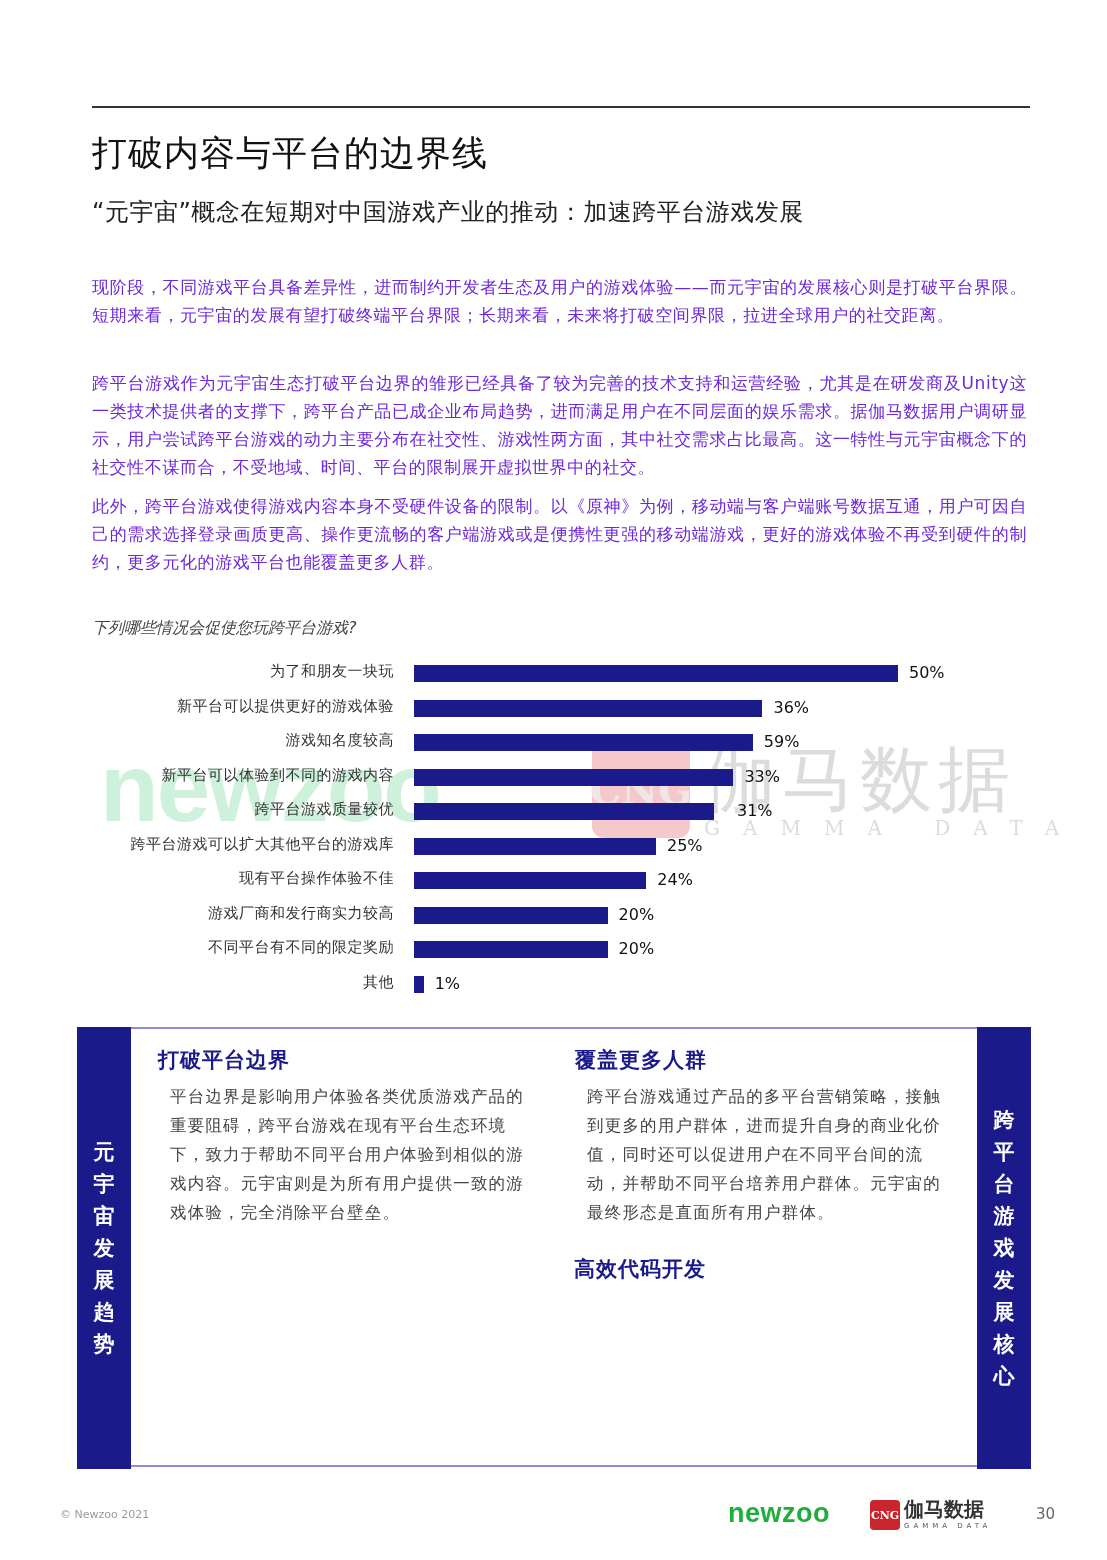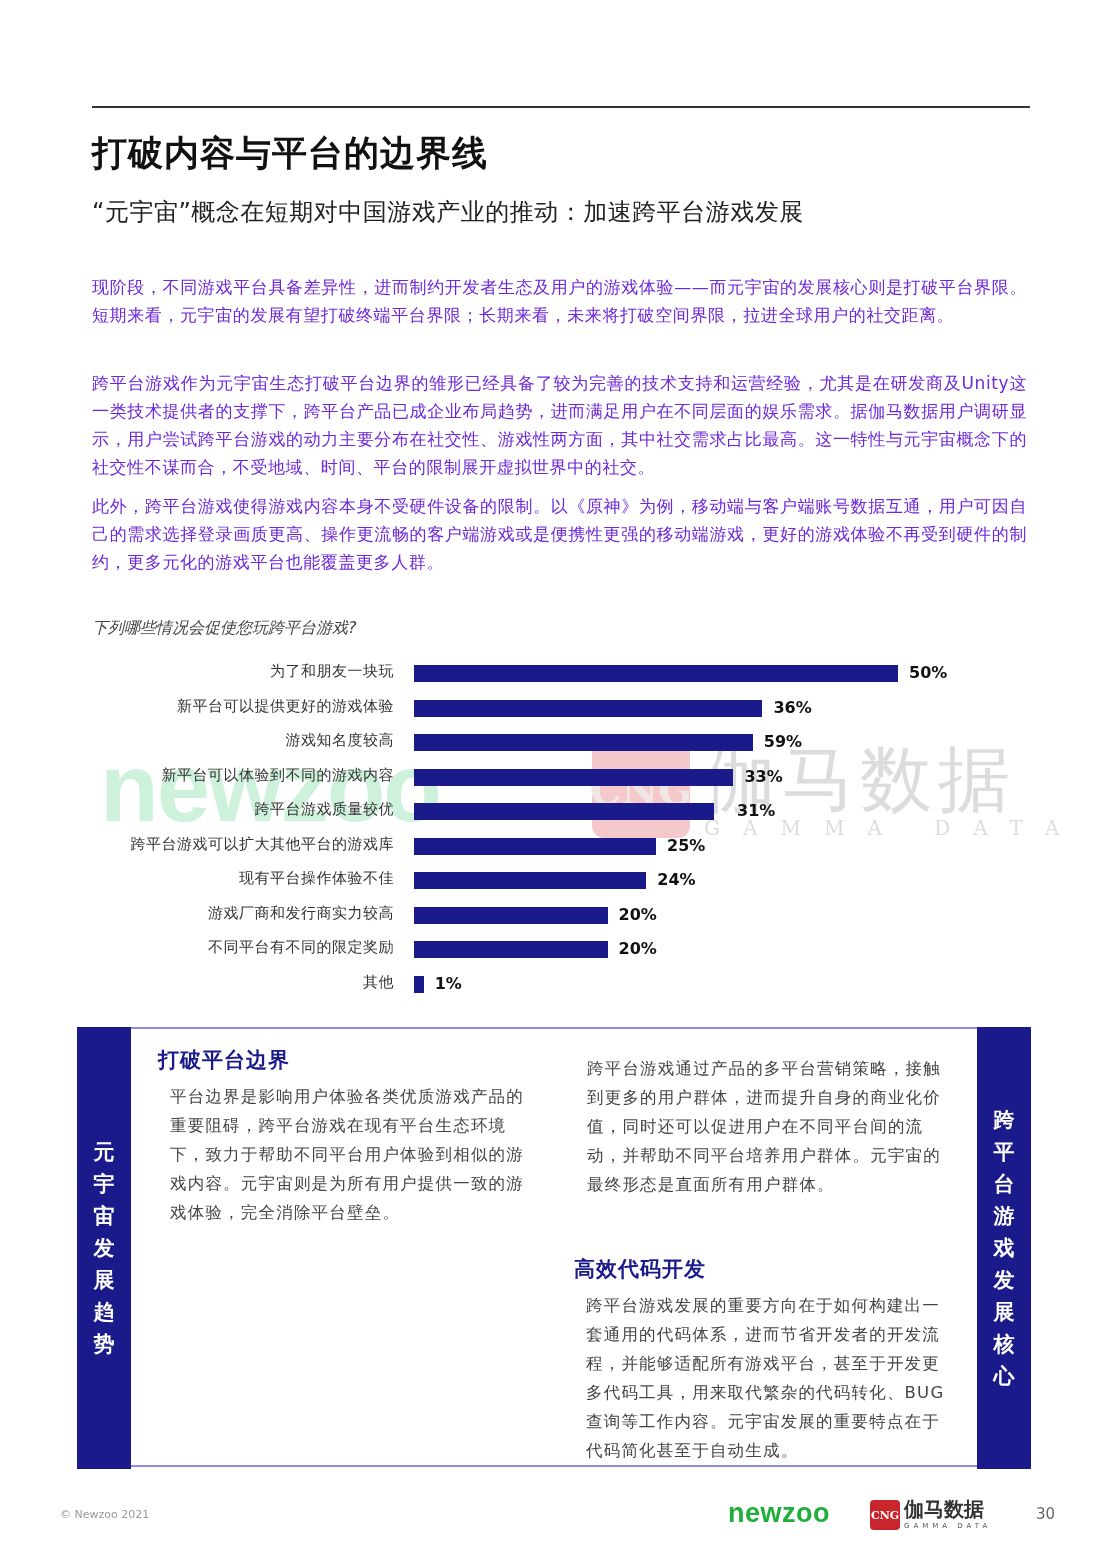--- a/index.html
+++ b/index.html
@@ -1,34 +1,34 @@
 <!DOCTYPE html>
 <html><head>
 <meta charset="utf-8">
 <style>
   html, body { margin:0; padding:0; background:#ffffff; }
   body { width:1107px; height:1560px; position:relative; overflow:hidden;
          font-family:"DejaVu Sans", "Liberation Sans", sans-serif; color:#222; }
   .top-rule { position:absolute; left:92px; top:106px; width:938px; height:2px; background:#333; }
-  .page-title { position:absolute; left:92px; top:130px; font-size:35px; font-weight:bold; color:#111; letter-spacing:1px; }
+  .page-title { position:absolute; left:92px; top:130px; font-size:35px; font-weight:normal; color:#111; letter-spacing:1px; }
   .subtitle { position:absolute; left:92px; top:196px; font-size:24px; color:#222; letter-spacing:0.5px; }
   .body-text { position:absolute; left:92px; width:935px; font-size:17px; line-height:28px; color:#6d28d9; letter-spacing:0.6px; text-align:justify; }
   .chart-q { position:absolute; left:92px; top:618px; font-size:16px; font-style:italic; color:#444; }
 
   .wm-newzoo { position:absolute; left:100px; top:738px; font-size:96px; font-weight:bold; color:#c8f0d6; letter-spacing:-2px; line-height:100px; font-family:"Liberation Sans", sans-serif; opacity:0.9; }
   .wm-gamma { position:absolute; left:592px; top:738px; }
   .wm-gamma .logo { position:absolute; left:0; top:2px; width:98px; height:98px; background:#f5c9cc; border-radius:12px; color:#f0e6e6; font-weight:bold; font-size:40px; display:flex; align-items:center; justify-content:center; font-family:"DejaVu Serif", serif; }
   .wm-gamma .cn { position:absolute; left:112px; top:-6px; font-size:72px; color:#dcdcdc; font-family:"DejaVu Serif", serif; letter-spacing:6px; white-space:nowrap; }
   .wm-gamma .en { position:absolute; left:112px; top:78px; font-size:20px; color:#dcdcdc; letter-spacing:23px; font-family:"DejaVu Serif", serif; white-space:nowrap; }
 
   .chart { position:absolute; left:92px; top:656px; width:900px; }
   .row { position:absolute; left:0; height:34px; width:900px; }
   .row .lbl { position:absolute; right:598px; top:6px; font-size:15px; color:#333; white-space:nowrap; letter-spacing:0.5px; }
   .row .bar { position:absolute; left:322px; top:9px; height:17px; background:#1a1a8a; }
-  .row .val { position:absolute; top:7px; font-size:16px; color:#111;font-weight:bold; }
+  .row .val { position:absolute; top:7px; font-size:16px; color:#111; }
 
   .info-box { position:absolute; left:77px; top:1027px; width:954px; height:440px; border-top:2px solid #8c8ce0; border-bottom:2px solid #8c8ce0; box-sizing:border-box; background:#fff; }
   .side { position:absolute; top:-2px; width:54px; height:442px; background:#1a1a8a; color:#fff; font-size:21px; font-weight:bold; display:flex; flex-direction:column; align-items:center; justify-content:center; line-height:32px; }
   .side.left { left:0; }
   .side.right { right:0; }
   .side span { display:block; }
   .card { position:absolute; width:380px; }
   .card h3 { margin:0; font-size:21px; font-weight:bold; color:#1a1a8a; letter-spacing:1px; }
   .card p { margin:8px 0 0 12px; font-size:16.5px; line-height:29px; color:#444; letter-spacing:1.2px; }
 
@@ -133,25 +133,25 @@
       <span>展</span>
       <span>核</span>
       <span>心</span>
     </div>
 
   <div class="card" style="left:81px; top:17px;">
     <h3>打破平台边界</h3>
     <p>平台边界是影响用户体验各类优质游戏产品的重要阻碍，跨平台游戏在现有平台生态环境下，致力于帮助不同平台用户体验到相似的游戏内容。元宇宙则是为所有用户提供一致的游戏体验，完全消除平台壁垒。</p>
   </div>
   <div class="card" style="left:498px; top:17px;">
+    <h3>覆盖更多人群</h3>
     <p>跨平台游戏通过产品的多平台营销策略，接触到更多的用户群体，进而提升自身的商业化价值，同时还可以促进用户在不同平台间的流动，并帮助不同平台培养用户群体。元宇宙的最终形态是直面所有用户群体。</p>
   </div>
   <div class="card" style="left:497px; top:226px;">
     <h3>高效代码开发</h3>
-    <p>跨平台游戏发展的重要方向在于如何构建出一套通用的代码体系，进而节省开发者的开发流程，并能够适配所有游戏平台，甚至于开发更多代码工具，用来取代繁杂的代码转化、BUG查询等工作内容。元宇宙发展的重要特点在于代码简化甚至于自动生成。</p>
   </div>
 </div>
 
 <div class="footer-copy">© Newzoo 2021</div>
 <div class="footer-newzoo">newzoo</div>
 <div class="footer-gamma">
   <div class="logo">CNG</div>
   <div class="cn">伽马数据</div>
   <div class="en">GAMMA DATA</div>
 </div>

